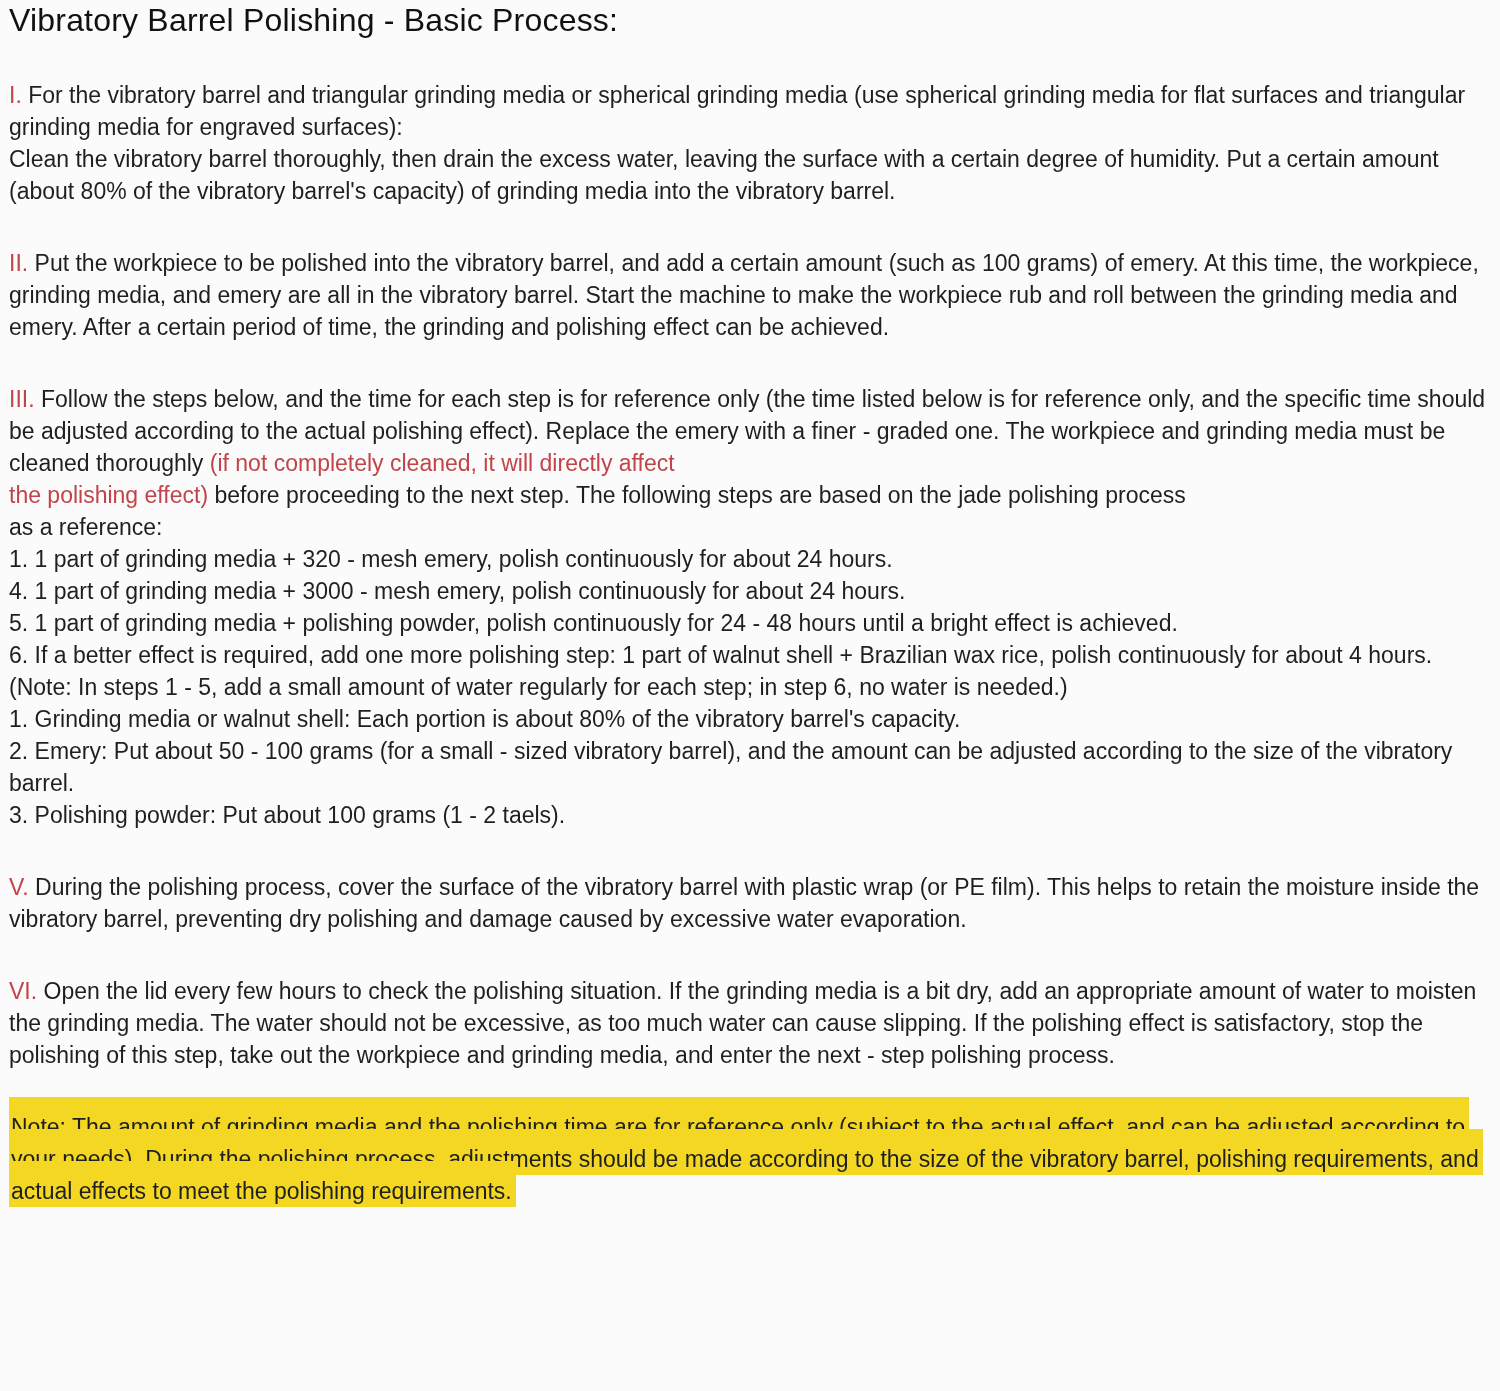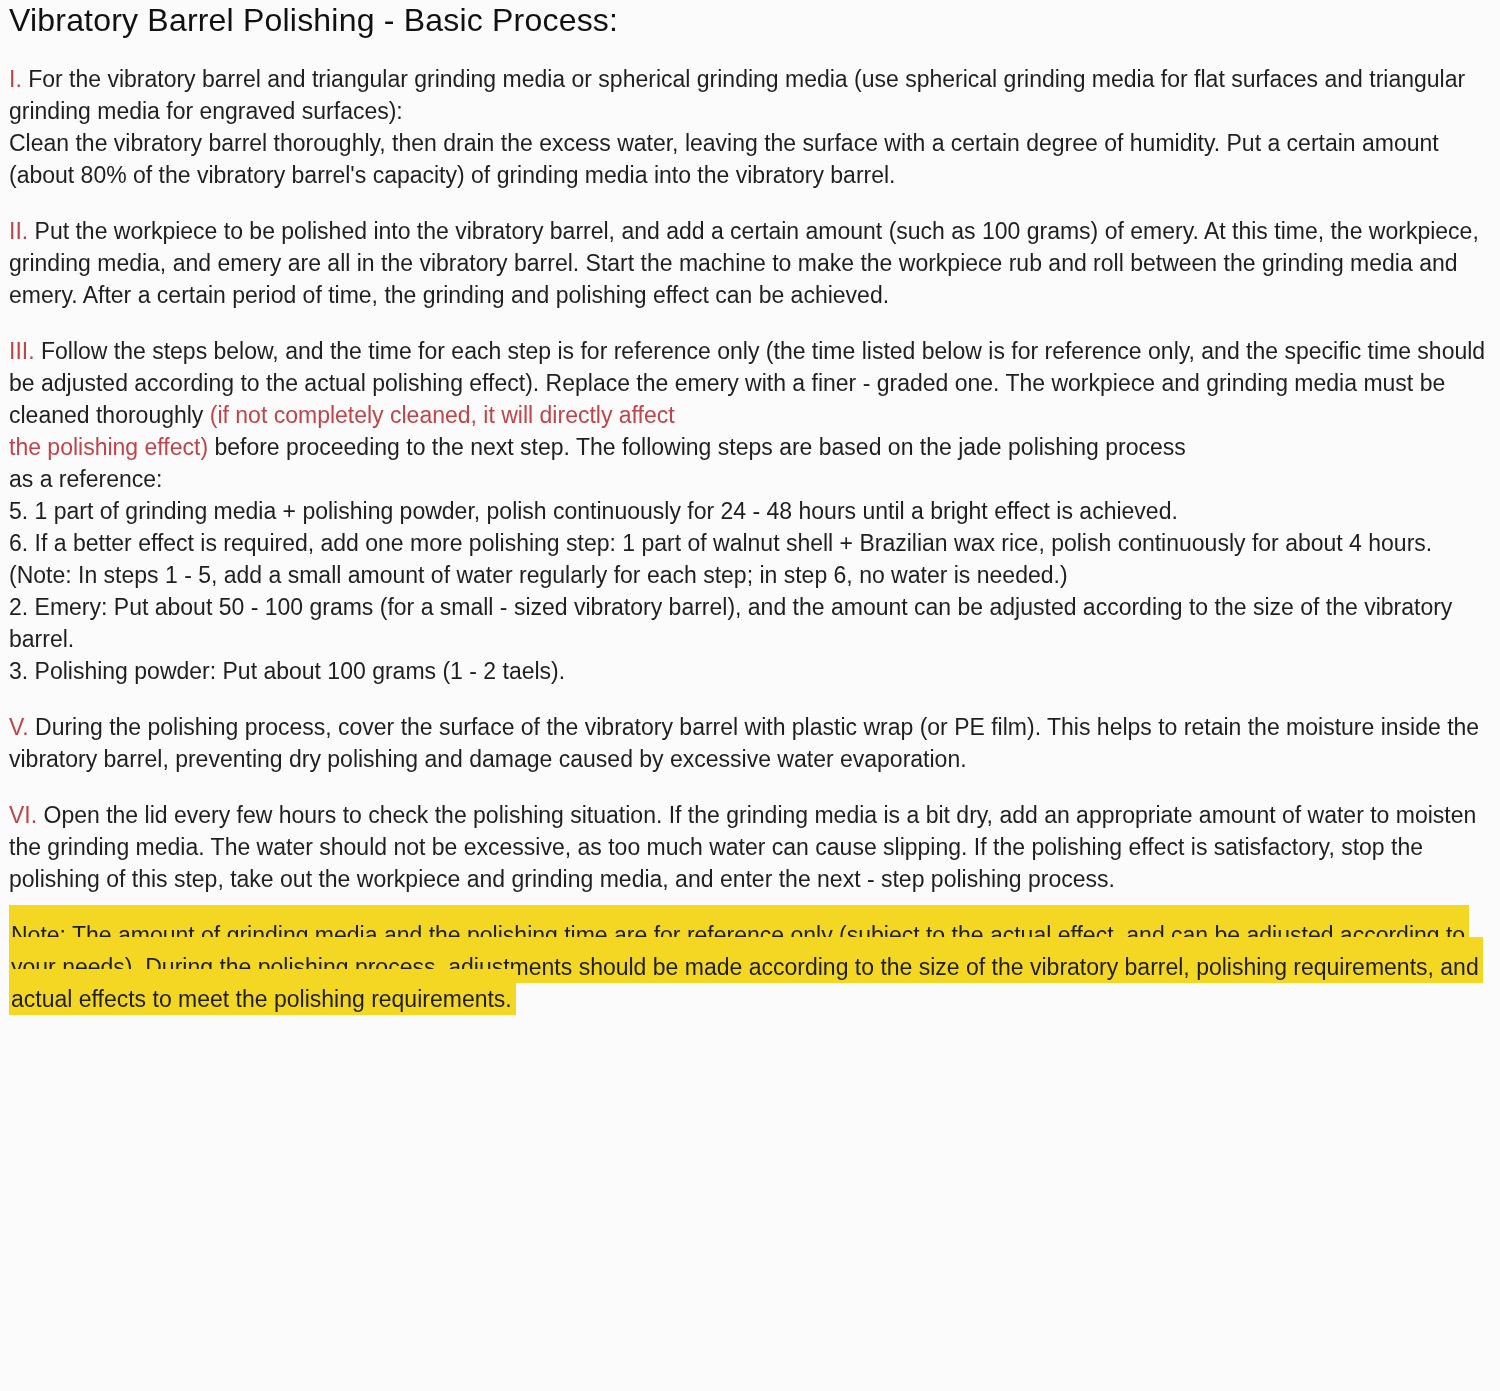--- a/index.html
+++ b/index.html
@@ -23,21 +23,21 @@
     color: #111;
   }
   .doc {
     font-size: 23px;
     line-height: 32px;
   }
   p.para {
     margin: 0;
   }
   p.para.gap {
-    margin-top: 24px;
+    margin-top: 40px;
   }
   .red {
     color: var(--red, #c1444a);
   }
   .hl {
     background: var(--hl, #f3d723);
     box-decoration-break: clone;
     -webkit-box-decoration-break: clone;
     padding: 17px 4px 3px 2px;
   }
@@ -45,20 +45,23 @@
 </head>
 <body>
 
 <h1 class="title">Vibratory Barrel Polishing - Basic Process:</h1>
 
 <div class="doc">
     <p class="para gap"><span class="red">I.</span><span> For the vibratory barrel and triangular grinding media or spherical grinding media (use spherical grinding media for flat surfaces and triangular grinding media for engraved surfaces):</span></p>
     <p class="para"><span>Clean the vibratory barrel thoroughly, then drain the excess water, leaving the surface with a certain degree of humidity. Put a certain amount (about 80% of the vibratory barrel's capacity) of grinding media into the vibratory barrel.</span></p>
     <p class="para gap"><span class="red">II.</span><span> Put the workpiece to be polished into the vibratory barrel, and add a certain amount (such as 100 grams) of emery. At this time, the workpiece, grinding media, and emery are all in the vibratory barrel. Start the machine to make the workpiece rub and roll between the grinding media and emery. After a certain period of time, the grinding and polishing effect can be achieved.</span></p>
     <p class="para gap"><span class="red">III.</span><span> Follow the steps below, and the time for each step is for reference only (the time listed below is for reference only, and the specific time should be adjusted according to the actual polishing effect). Replace the emery with a finer - graded one. The workpiece and grinding media must be cleaned thoroughly </span><span class="red">(if not completely cleaned, it will directly affect</span><br><span class="red">the polishing effect)</span><span> before proceeding to the next step. The following steps are based on the jade polishing process</span><br><span>as a reference:</span></p>
+    <p class="para"><span>1. 1 part of grinding media + 320 - mesh emery, polish continuously for about 24 hours.</span></p>
+    <p class="para"><span>4. 1 part of grinding media + 3000 - mesh emery, polish continuously for about 24 hours.</span></p>
     <p class="para"><span>5. 1 part of grinding media + polishing powder, polish continuously for 24 - 48 hours until a bright effect is achieved.</span></p>
     <p class="para"><span>6. If a better effect is required, add one more polishing step: 1 part of walnut shell + Brazilian wax rice, polish continuously for about 4 hours. (Note: In steps 1 - 5, add a small amount of water regularly for each step; in step 6, no water is needed.)</span></p>
+    <p class="para"><span>1. Grinding media or walnut shell: Each portion is about 80% of the vibratory barrel's capacity.</span></p>
     <p class="para"><span>2. Emery: Put about 50 - 100 grams (for a small - sized vibratory barrel), and the amount can be adjusted according to the size of the vibratory barrel.</span></p>
     <p class="para"><span>3. Polishing powder: Put about 100 grams (1 - 2 taels).</span></p>
     <p class="para gap"><span class="red">V.</span><span> During the polishing process, cover the surface of the vibratory barrel with plastic wrap (or PE film). This helps to retain the moisture inside the vibratory barrel, preventing dry polishing and damage caused by excessive water evaporation.</span></p>
     <p class="para gap"><span class="red">VI.</span><span> Open the lid every few hours to check the polishing situation. If the grinding media is a bit dry, add an appropriate amount of water to moisten the grinding media. The water should not be excessive, as too much water can cause slipping. If the polishing effect is satisfactory, stop the polishing of this step, take out the workpiece and grinding media, and enter the next - step polishing process.</span></p>
     <p class="para gap"><span class="hl">Note: The amount of grinding media and the polishing time are for reference only (subject to the actual effect, and can be adjusted according to your needs). During the polishing process, adjustments should be made according to the size of the vibratory barrel, polishing requirements, and actual effects to meet the polishing requirements.</span></p>
   </div>
 
 </body></html>

